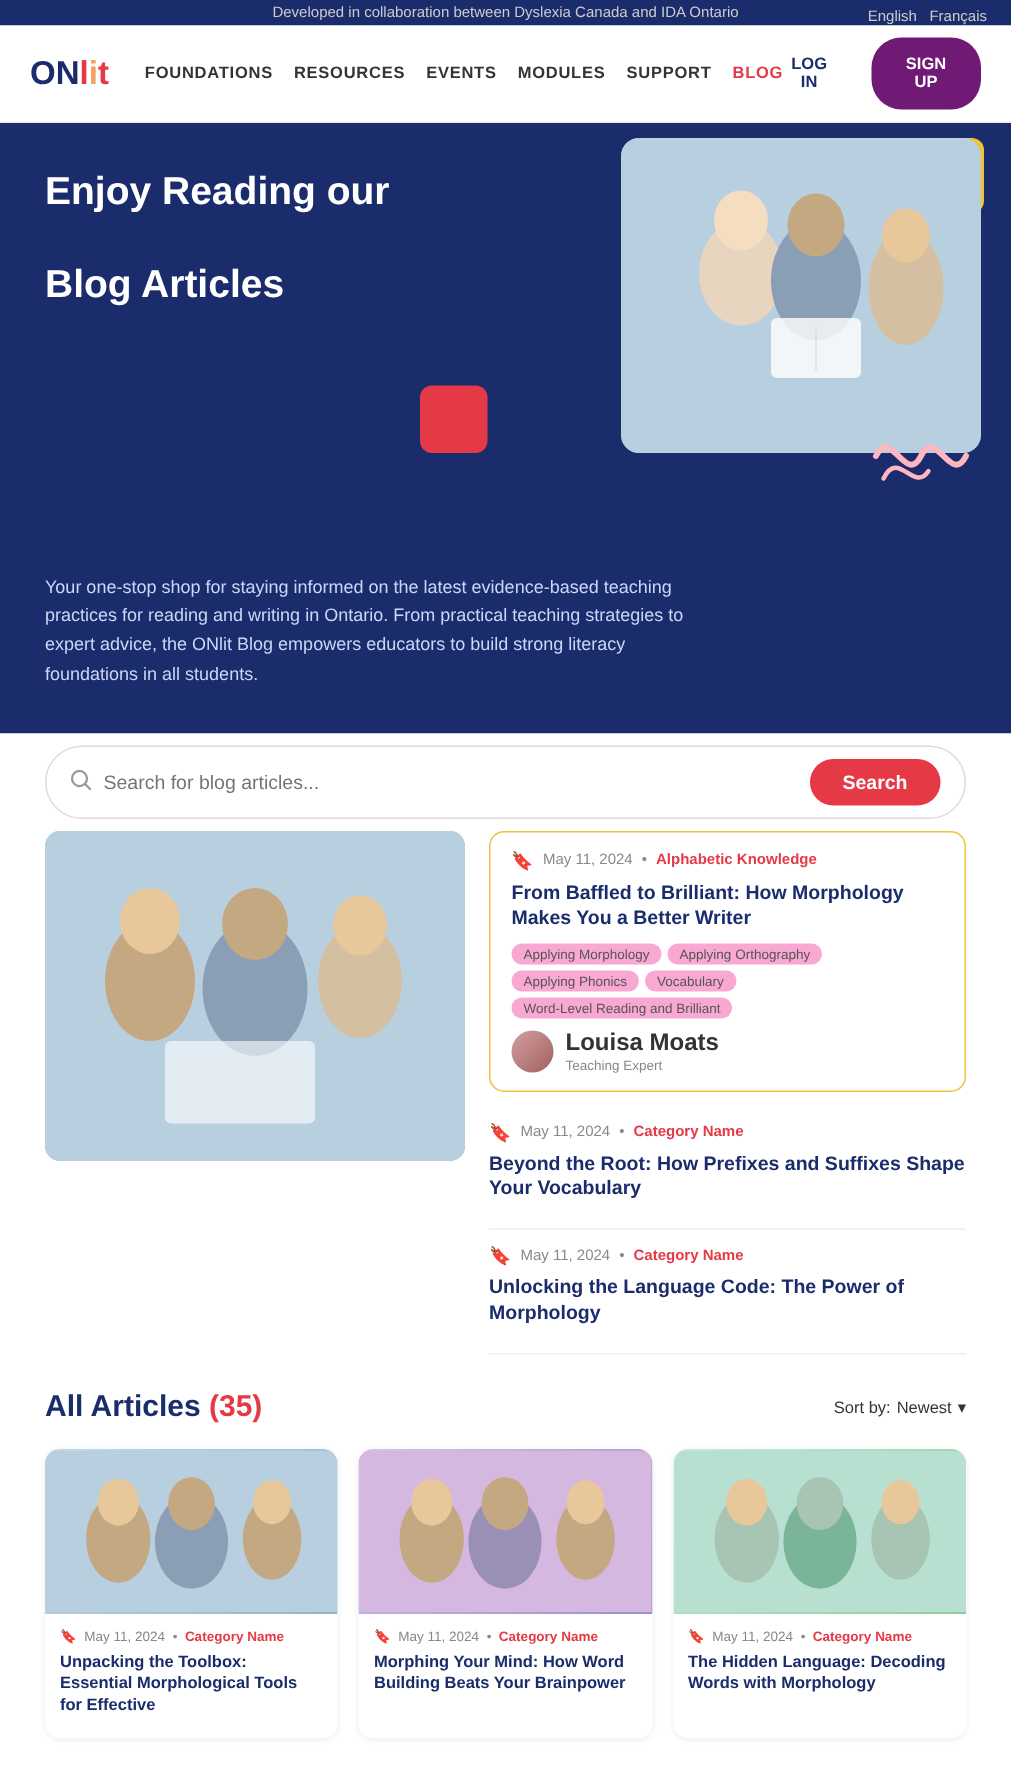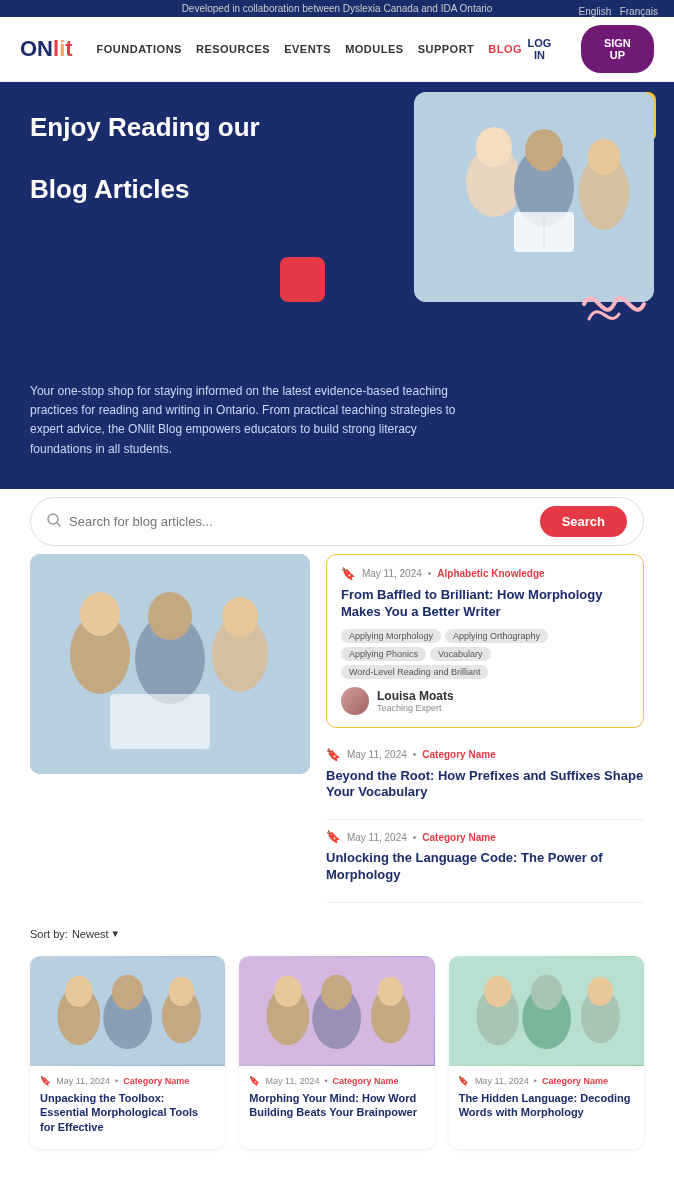--- a/index.html
+++ b/index.html
@@ -262,38 +262,38 @@
       margin-bottom: 8px;
     }
     .article-tags {
       display: flex;
       flex-wrap: wrap;
       gap: 4px;
       margin-bottom: 8px;
     }
     .tag {
       font-size: 9px;
-      background: #e5e5e5;
+      background: #f9a8d4;
       border-radius: 10px;
       padding: 2px 8px;
       color: #555;
     }
     .author-row {
       display: flex;
       align-items: center;
       gap: 8px;
     }
     .author-avatar {
       width: 28px;
       height: 28px;
       border-radius: 50%;
       background: linear-gradient(135deg, #d4a0a0, #a06060);
       flex-shrink: 0;
     }
-    .author-info .author-name { font-size: 12px; font-weight: 700; color: #333; }
+    .author-info .author-name { font-size: 16px; font-weight: 700; color: #333; }
     .author-info .author-role { font-size: 9px; color: #888; }
 
     
     .all-articles-section {
       padding: 0 30px 24px 30px;
     }
     .all-articles-header {
       display: flex;
       align-items: center;
       justify-content: space-between;
@@ -501,20 +501,24 @@
           <span class="category">Category Name</span>
         </div>
         <div class="article-title">Unlocking the Language Code: The Power of Morphology</div>
       </div>
     </div>
   </div>
 </div>
 
 <div class="all-articles-section">
   <div class="all-articles-header">
+    <h2 class="all-title">
+      <span>All Articles</span>
+      <span class="count"> (<span>35</span>)</span>
+    </h2>
     <div class="sort-by">
       <span>Sort by:</span>
       <span>Newest</span>
       <span>▾</span>
     </div>
   </div>
 
   <div class="articles-grid" id="articles-grid">
   <div class="article-card">
     <div class="article-card-img img1">

